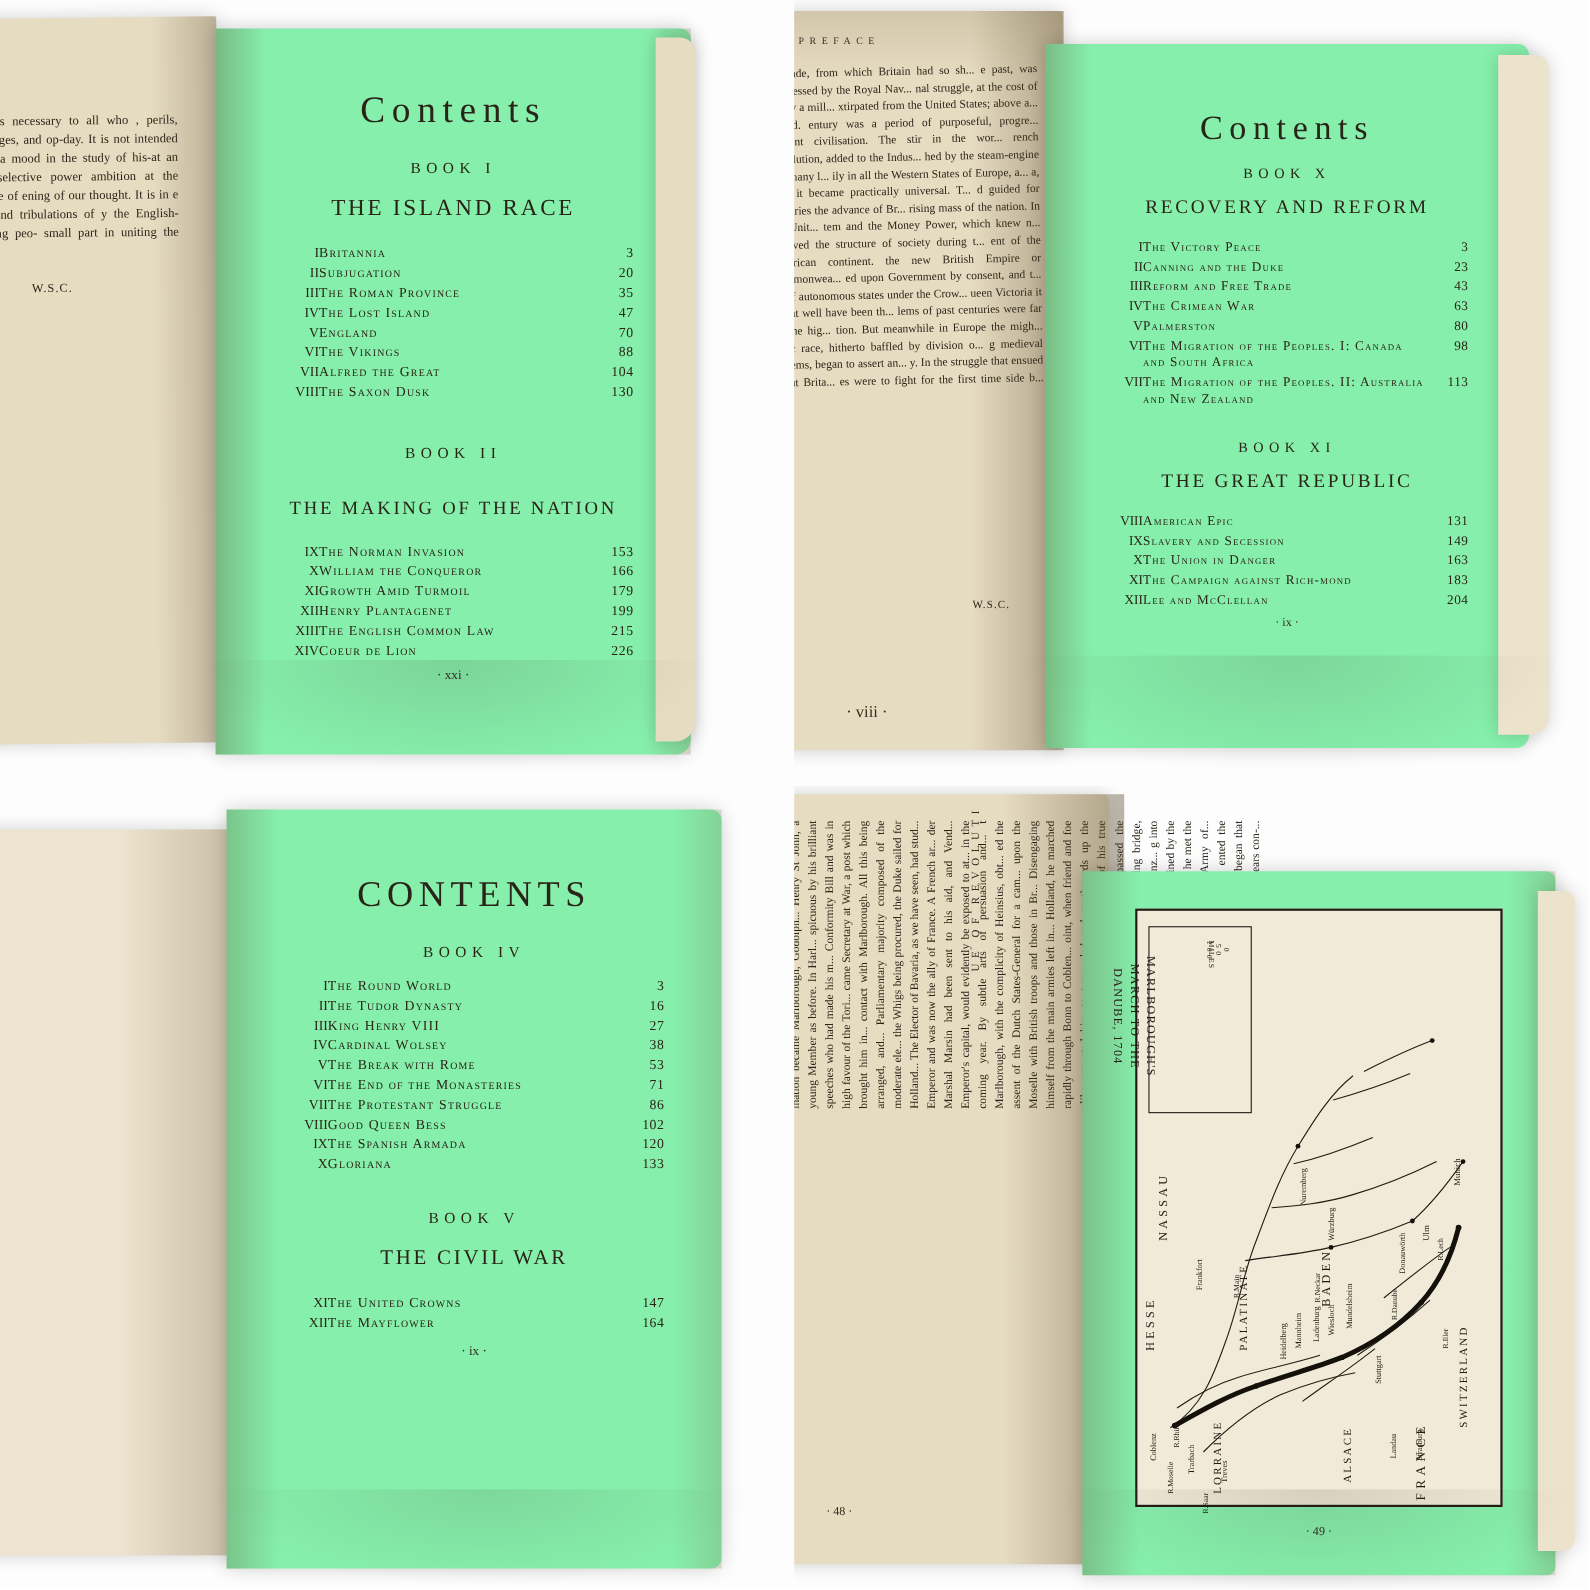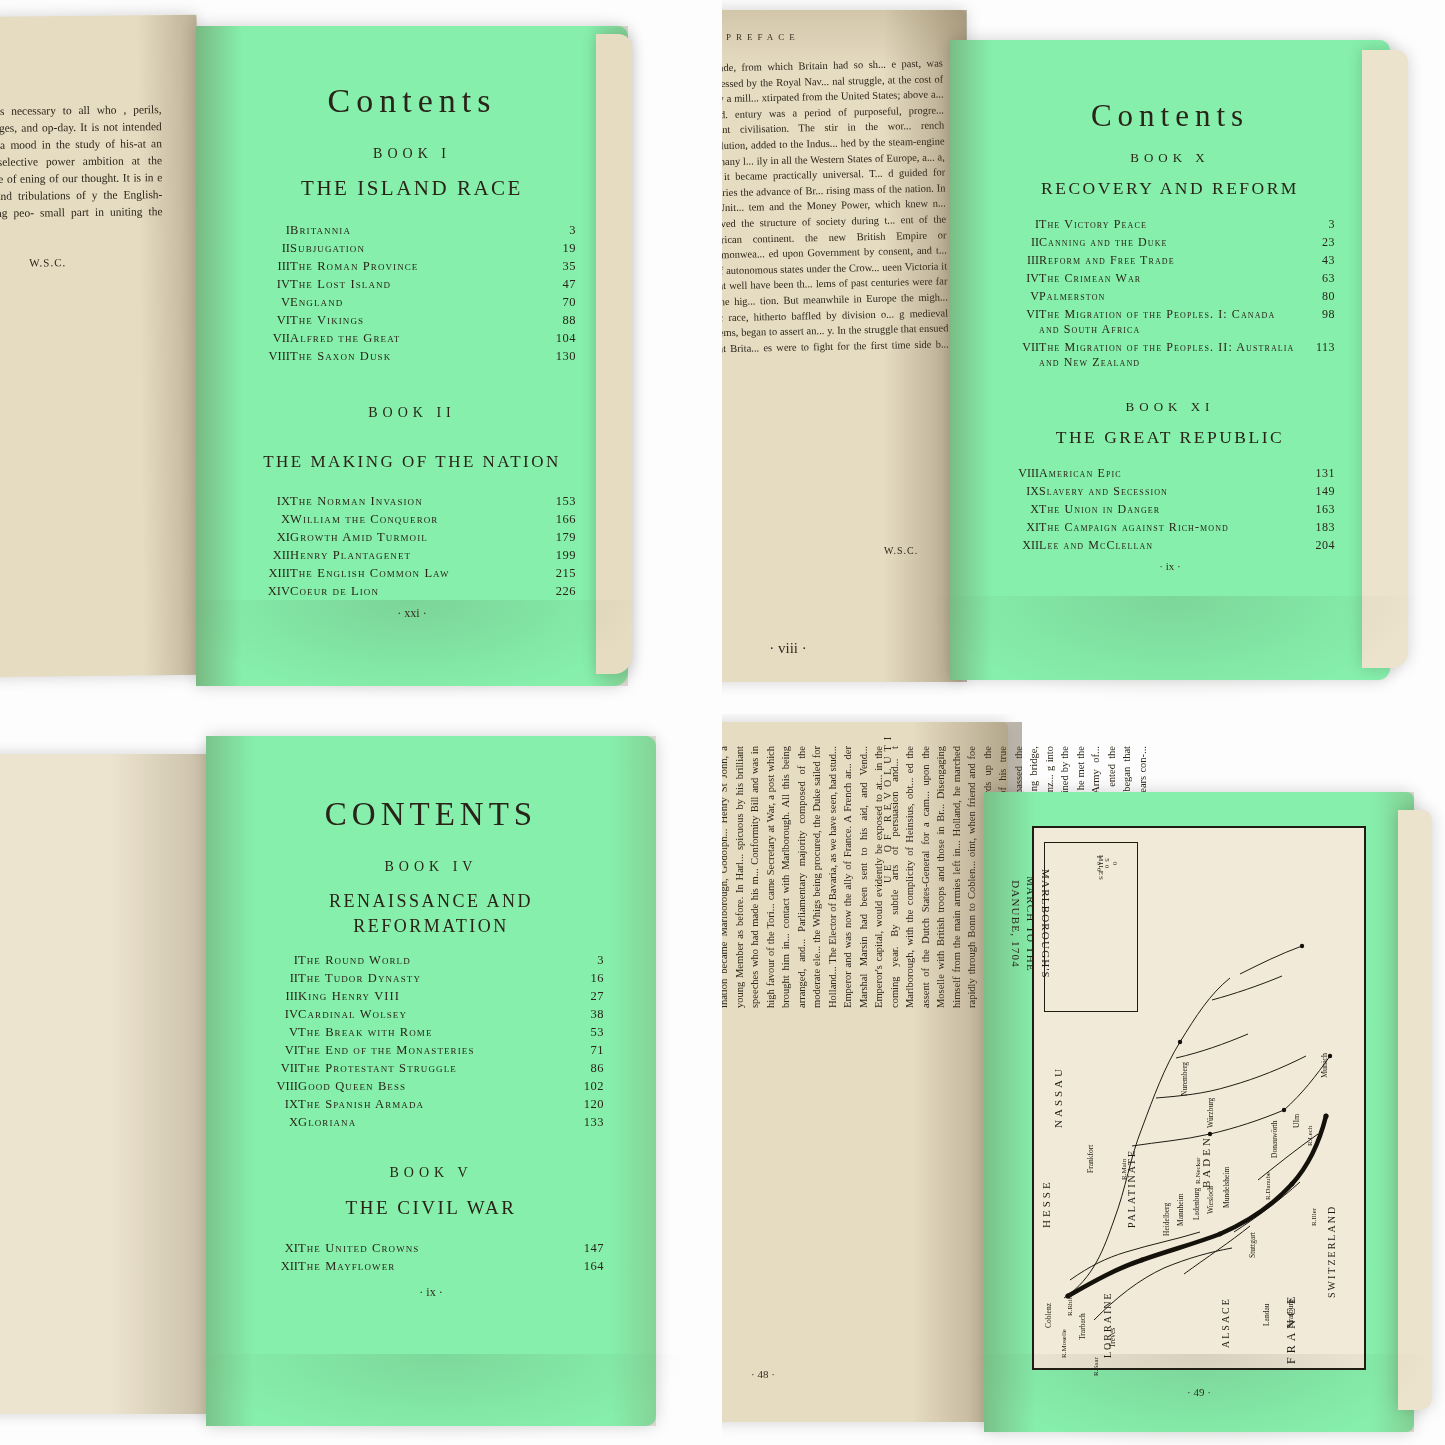--- a/index.html
+++ b/index.html
@@ -140,21 +140,21 @@
       <table class="toc" style="margin-top:20px;width:320px;margin-left:60px;font-size:12.5px;">
         <tbody>
             <tr>
               <td class="num-col">I</td>
               <td class="title-col sc">Britannia</td>
               <td class="page-col">3</td>
             </tr>
         <tr>
               <td class="num-col">II</td>
               <td class="title-col sc">Subjugation</td>
-              <td class="page-col">19</td>
+              <td class="page-col">20</td>
             </tr>
         <tr>
               <td class="num-col">III</td>
               <td class="title-col sc">The Roman Province</td>
               <td class="page-col">35</td>
             </tr>
         <tr>
               <td class="num-col">IV</td>
               <td class="title-col sc">The Lost Island</td>
               <td class="page-col">47</td>
@@ -331,21 +331,20 @@
     <div style="position:absolute;inset:0;background:#fdfdfd;"></div>
 
     <div class="page cream-mid" style="left:-40px;top:40px;width:266px;height:660px;border-radius:0 6px 8px 0;opacity:0.95;">
       <div class="shade" style="left:150px;top:0;width:120px;height:100%;background:linear-gradient(90deg,rgba(90,72,42,0) 0%,rgba(90,72,42,0.30) 100%);"></div>
     </div>
 
     <div class="page cream-lite" style="left:206px;top:22px;width:450px;height:690px;border-radius:0 10px 10px 0;">
       <div class="contents-title" style="margin-top:60px;font-size:33px;letter-spacing:5px;">CONTENTS</div>
 
       <div class="book-label" style="margin-top:26px;font-size:14px;">BOOK IV</div>
-      <div class="book-name" style="margin-top:14px;font-size:18px;line-height:25px;padding:0 80px;">RENAISSANCE AND REFORMATION</div>
       <table class="toc" style="margin-top:12px;width:340px;margin-left:58px;font-size:12.5px;">
         <tbody>
             <tr>
               <td class="num-col">I</td>
               <td class="title-col sc">The Round World</td>
               <td class="page-col">3</td>
             </tr>
         <tr>
               <td class="num-col">II</td>
               <td class="title-col sc">The Tudor Dynasty</td>

